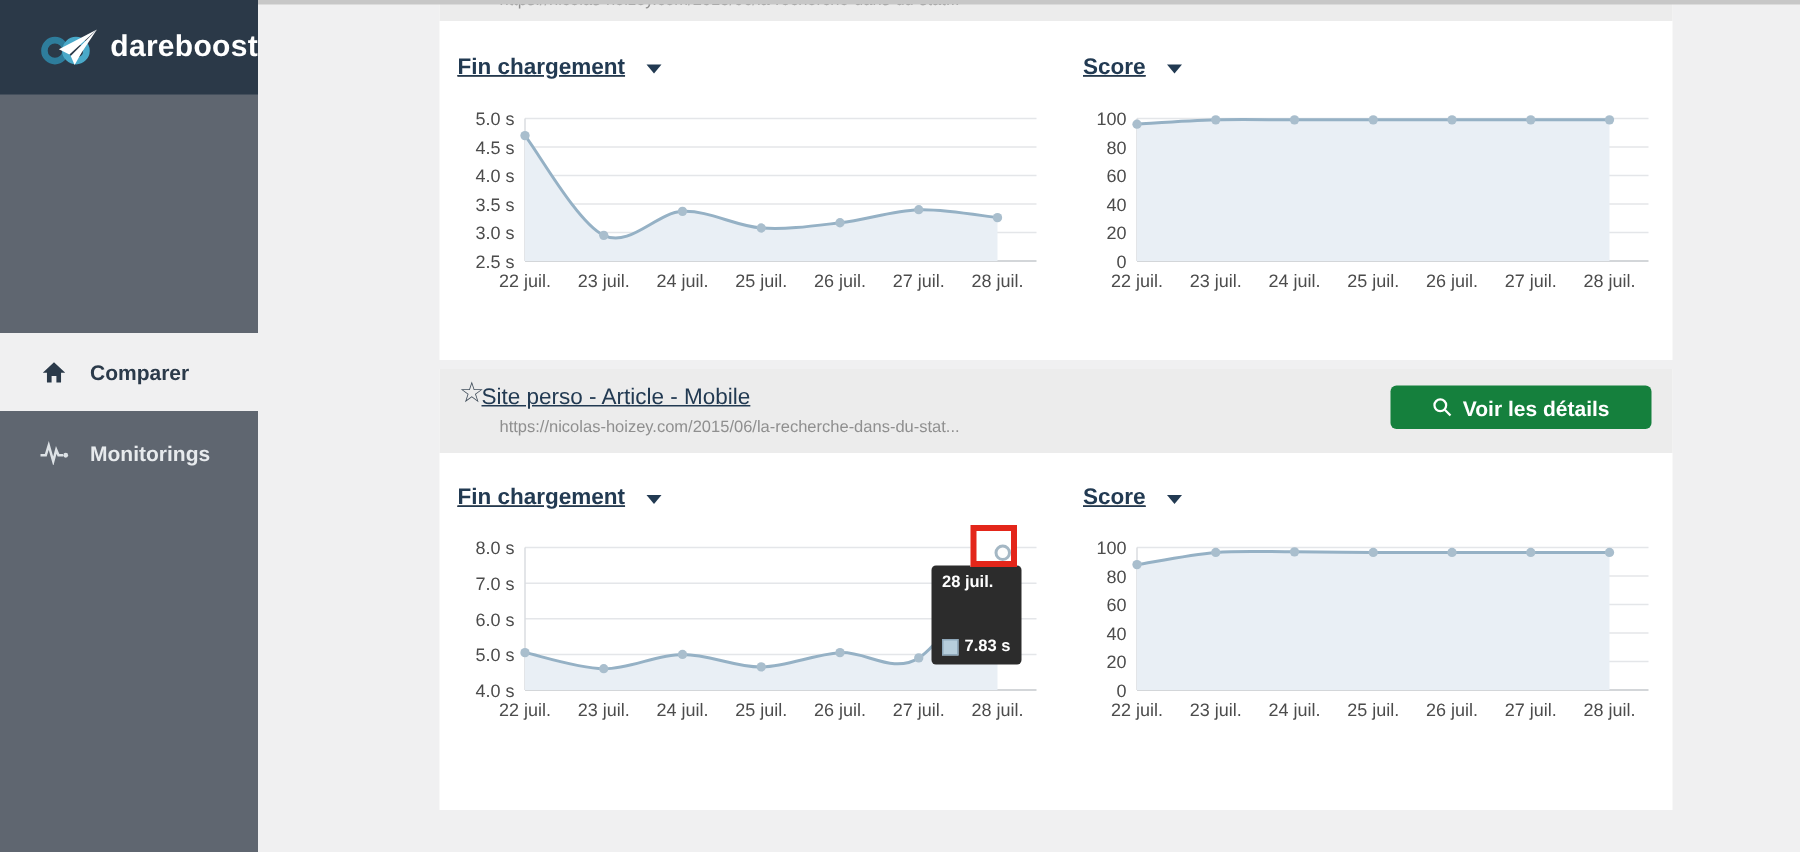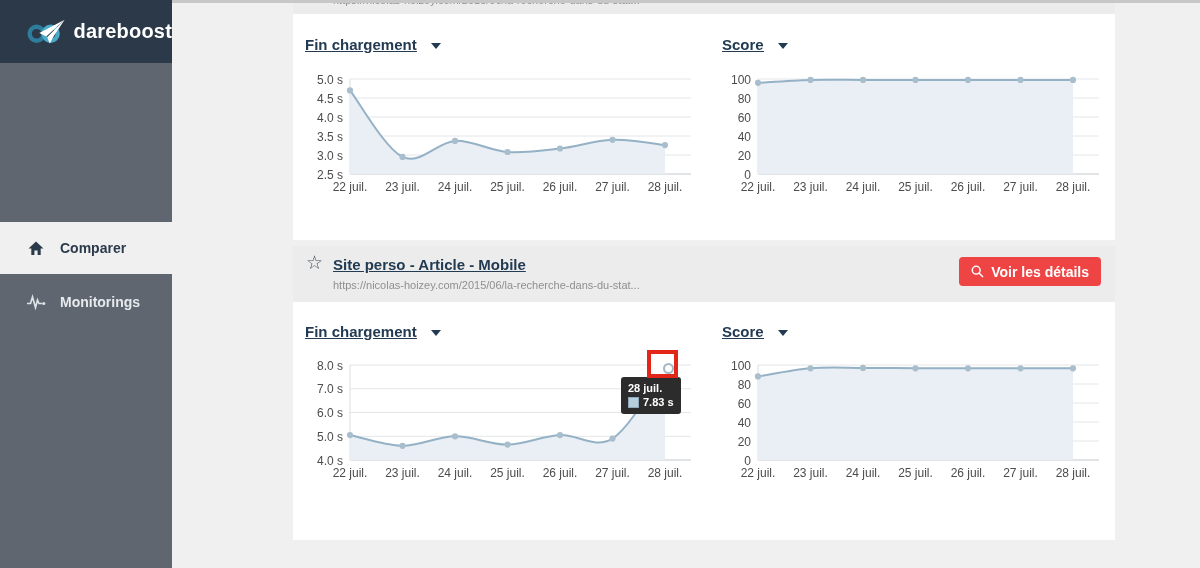--- a/index.html
+++ b/index.html
@@ -22,41 +22,41 @@
   .card{position:absolute;left:293px;width:822px;background:#ffffff;}
   .card1{top:0;height:240px;}
   .card2{top:246px;height:294px;}
   .card-head{position:relative;background:#ececec;width:100%;}
   .card1 .card-head{height:14px;overflow:hidden;}
   .card2 .card-head{height:56px;}
   .url{font-size:11px;color:#8f8f8f;white-space:nowrap;}
   .url-clip{position:absolute;left:40px;top:-6px;}
   .url-row{position:absolute;left:40px;top:33px;}
   .fav-star{position:absolute;left:13px;top:7px;font-size:19px;line-height:20px;color:#424f5c;cursor:pointer;}
-  .site-title{position:absolute;left:40px;top:10px;font-size:15px;font-weight:bold;color:#223a52;
+  .site-title{position:absolute;left:28px;top:10px;font-size:15px;font-weight:normal;color:#223a52;
     text-decoration:underline;cursor:pointer;}
   .details-btn{position:absolute;right:14px;top:11px;height:29px;display:flex;align-items:center;gap:7px;
-    background:#ef4444;color:#fff;border:none;border-radius:4px;padding:0 12px;
+    background:#15803d;color:#fff;border:none;border-radius:4px;padding:0 28px;
     font-family:"Liberation Sans",sans-serif;font-size:14px;font-weight:bold;cursor:pointer;box-sizing:border-box;}
   .chart-heading{position:absolute;display:flex;align-items:center;cursor:pointer;text-decoration:underline;}
   .chart-heading-label{font-size:15px;font-weight:bold;color:#223a52;text-decoration:underline;}
   .caret{width:0;height:0;border-left:5px solid transparent;border-right:5px solid transparent;
     border-top:6px solid #223a52;margin-left:14px;margin-top:2px;}
   svg.chart{position:absolute;}
   svg.chart text{font-family:"Liberation Sans",sans-serif;font-size:12px;fill:#4c4c4c;}
   
   .click-box{position:absolute;left:354px;top:104px;width:23px;height:20px;background:#fff;
     border:4px solid #e3261a;z-index:6;}
   .click-box .point-ring{position:absolute;right:0;bottom:0;width:7px;height:7px;border-radius:50%;
     border:2px solid #a4b7c4;background:#fdfdfd;}
   .tooltip{position:absolute;left:328px;top:131px;background:#2c2c2c;color:#fff;border-radius:3px;
     padding:4px 7px 5px;font-size:11px;font-weight:bold;line-height:14px;z-index:5;white-space:nowrap;}
   .tooltip .tip-caret{position:absolute;top:-5px;left:29px;width:0;height:0;
     border-left:5px solid transparent;border-right:5px solid transparent;border-bottom:5px solid #2c2c2c;}
-  .tooltip .val-row{display:flex;align-items:center;gap:4px;}
+  .tooltip .val-row{display:flex;align-items:center;gap:4px;margin-top:29px;}
   .swatch{display:inline-block;width:9px;height:9px;background:#b7cedc;border:1px solid #90a9bb;}
 </style>
 </head>
 <body>
 
 <div class="sidebar">
 
   <div class="logo-header">
     <svg width="42" height="30" viewBox="0 0 44 30">
       <circle cx="11" cy="17" r="8" fill="none" stroke="#2e7d9c" stroke-width="5"></circle>

